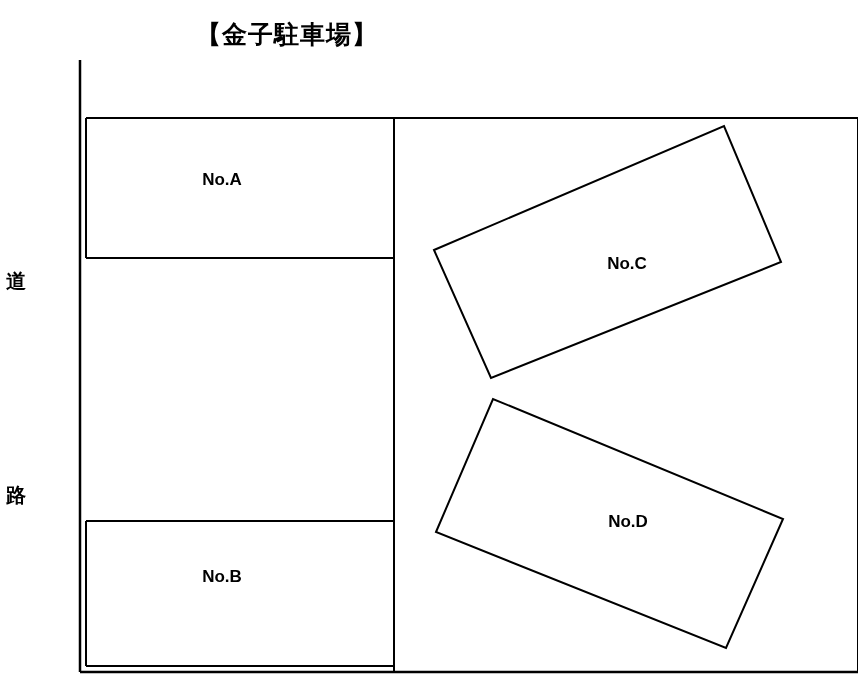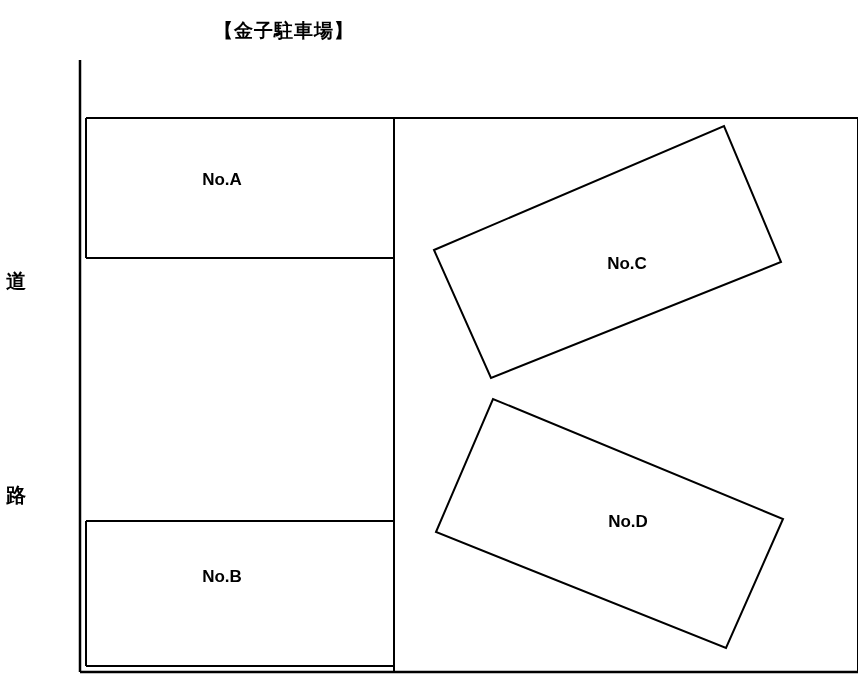--- a/index.html
+++ b/index.html
@@ -15,25 +15,24 @@
     position: relative;
     width: 858px;
     height: 675px;
     background: #ffffff;
     overflow: hidden;
   }
   #title {
     position: absolute;
     left: 196px;
     top: 18px;
-    font-size: 19px;
+    font-size: 25px;
     font-weight: bold;
     letter-spacing: 1px;
     white-space: nowrap;
-    margin-left: 18px;
   }
   .road-label {
     position: absolute;
     left: 6px;
     font-size: 20px;
     font-weight: bold;
   }
   #road-label-1 { top: 268px; }
   #road-label-2 { top: 482px; }
   #diagram-svg {

